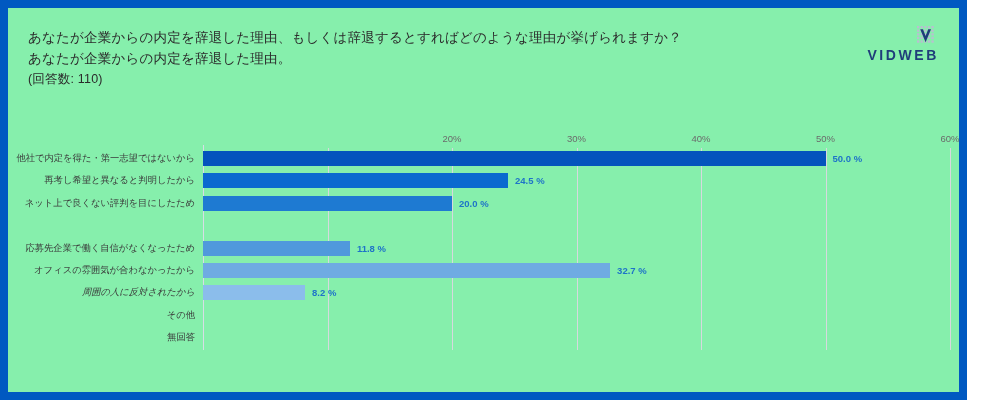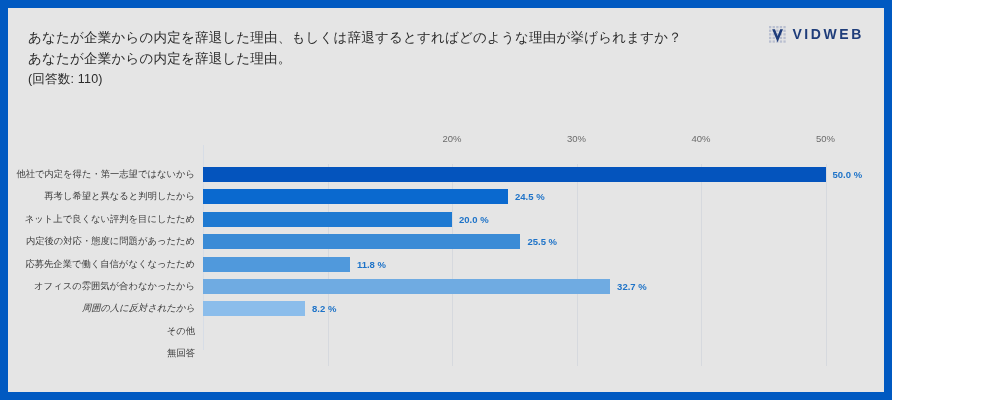--- a/index.html
+++ b/index.html
@@ -5,23 +5,23 @@
   html, body {
     margin: 0;
     padding: 0;
     background: #ffffff;
   }
   body {
     font-family: "Liberation Sans", "DejaVu Sans", sans-serif;
   }
   #slide {
     position: relative;
-    width: 892px;
+    width: 967px;
     height: 400px;
-    background: #e5e5e5;
+    background: #86efac;
     box-sizing: border-box;
     overflow: hidden;
   }
   
   .frame-edge {
     position: absolute;
     background: #0059c1;
   }
   .frame-top    { left: 0;  top: 0;    width: 1000px; height: 8px; }
   .frame-bottom { left: 0;  bottom: 0; width: 1000px; height: 8px; }
@@ -41,22 +41,23 @@
   }
   .title-line { white-space: nowrap; }
   .title-sub { font-size: 12.5px; }
 
   
   .logo {
     position: absolute;
     right: 28px;
     top: 26px;
     display: flex;
-    align-items: flex-start;
+    align-items: flex-end;
     gap: 1px;
+    flex-direction: column;
   }
   .logo-mark {
     position: relative;
     width: 22px;
     height: 20px;
   }
   .logo-text {
     font-size: 14px;
     font-weight: bold;
     letter-spacing: 2.6px;
@@ -67,21 +68,21 @@
   .chart {
     position: absolute;
     left: 0;
     top: 0;
     width: 1000px;
     height: 400px;
   }
   .plot {
     position: absolute;
     left: 203px;
-    top: 164px;
+    top: 148px;
     width: 747px;
     height: 202px;
     padding-left: 17px;
   }
   .gridline {
     position: absolute;
     top: 0;
     width: 1px;
     height: 202px;
     background: #d6d9de;
@@ -211,25 +212,20 @@
         <div class="row" style="top: 22.4px; width: 747px;">
           <div class="cat-label" style="right: 755px;">再考し希望と異なると判明したから</div>
           <div class="bar" title="再考し希望と異なると判明したから 24.5 %" style="width: 305.025px; background: rgb(10, 105, 207);"></div>
           <div class="val-label" style="left: 312.025px; color: rgb(30, 115, 200);">24.5 %</div>
         </div>
         <div class="row" style="top: 44.8px; width: 747px;">
           <div class="cat-label" style="right: 755px;">ネット上で良くない評判を目にしたため</div>
           <div class="bar" title="ネット上で良くない評判を目にしたため 20.0 %" style="width: 249px; background: rgb(30, 122, 210);"></div>
           <div class="val-label" style="left: 256px; color: rgb(30, 115, 200);">20.0 %</div>
         </div>
-        <div class="row" style="top: 67.2px; width: 747px;">
-          <div class="cat-label" style="right: 755px;">内定後の対応・態度に問題があったため</div>
-          <div class="bar" title="内定後の対応・態度に問題があったため 25.5 %" style="width: 317.475px; background: rgb(58, 139, 214);"></div>
-          <div class="val-label" style="left: 324.475px; color: rgb(30, 115, 200);">25.5 %</div>
-        </div>
         <div class="row" style="top: 89.6px; width: 747px;">
           <div class="cat-label" style="right: 755px;">応募先企業で働く自信がなくなったため</div>
           <div class="bar" title="応募先企業で働く自信がなくなったため 11.8 %" style="width: 146.91px; background: rgb(80, 153, 220);"></div>
           <div class="val-label" style="left: 153.91px; color: rgb(30, 115, 200);">11.8 %</div>
         </div>
         <div class="row" style="top: 112px; width: 747px;">
           <div class="cat-label" style="right: 755px;">オフィスの雰囲気が合わなかったから</div>
           <div class="bar" title="オフィスの雰囲気が合わなかったから 32.7 %" style="width: 407.115px; background: rgb(111, 171, 226);"></div>
           <div class="val-label" style="left: 414.115px; color: rgb(30, 115, 200);">32.7 %</div>
         </div>

